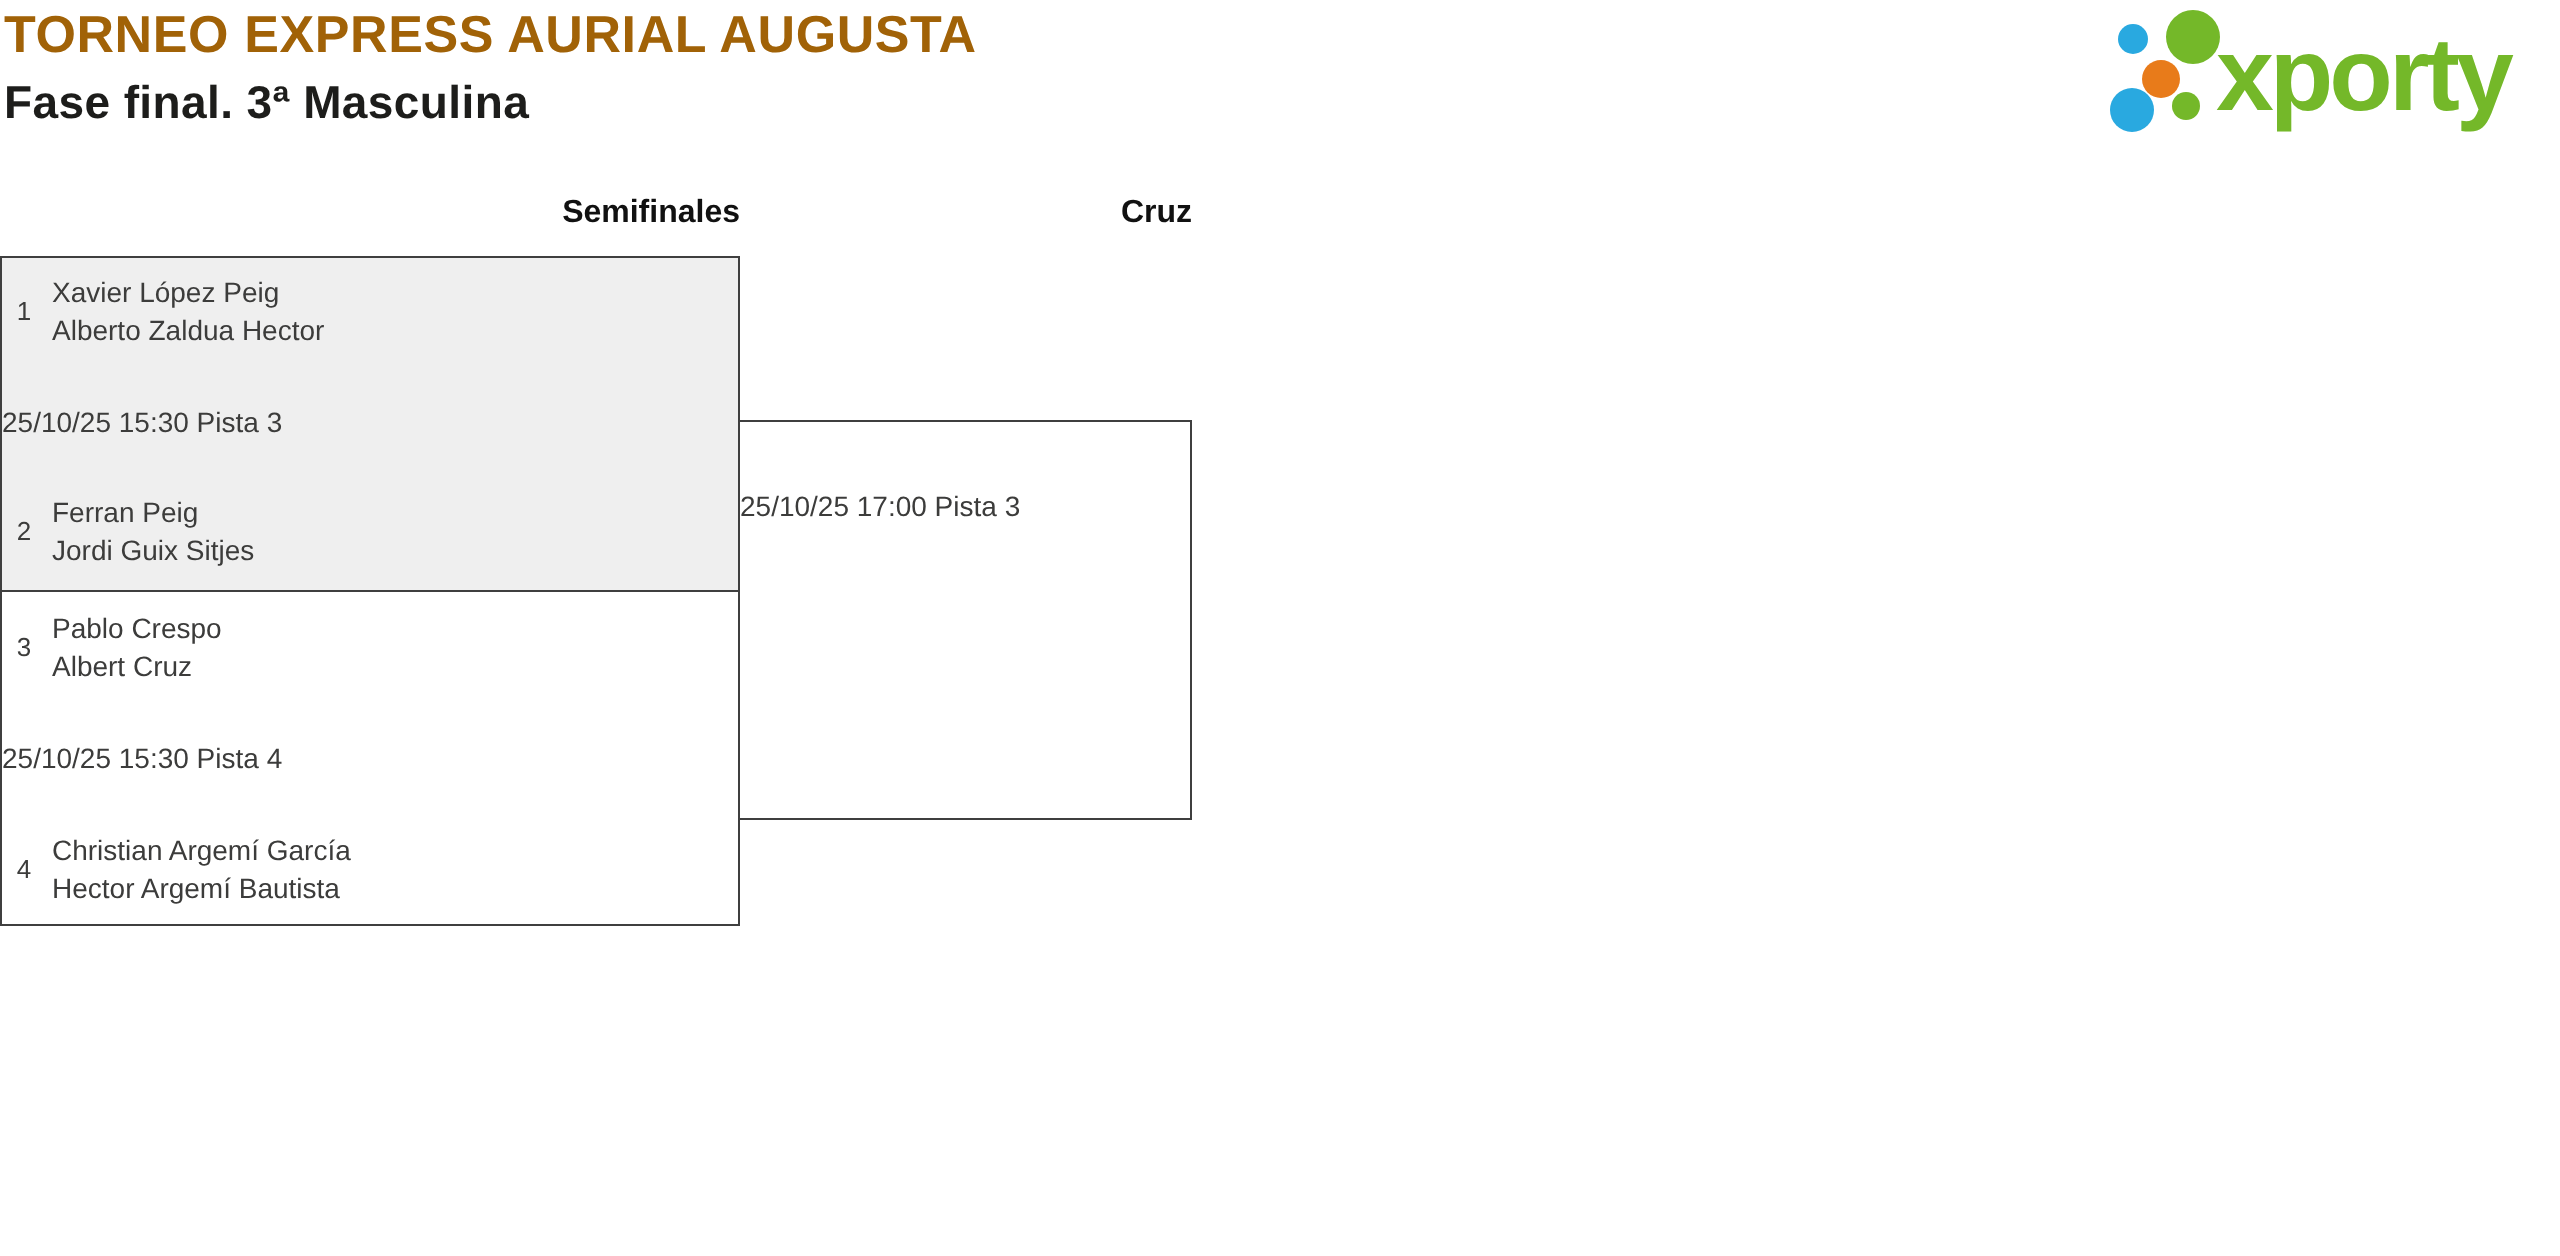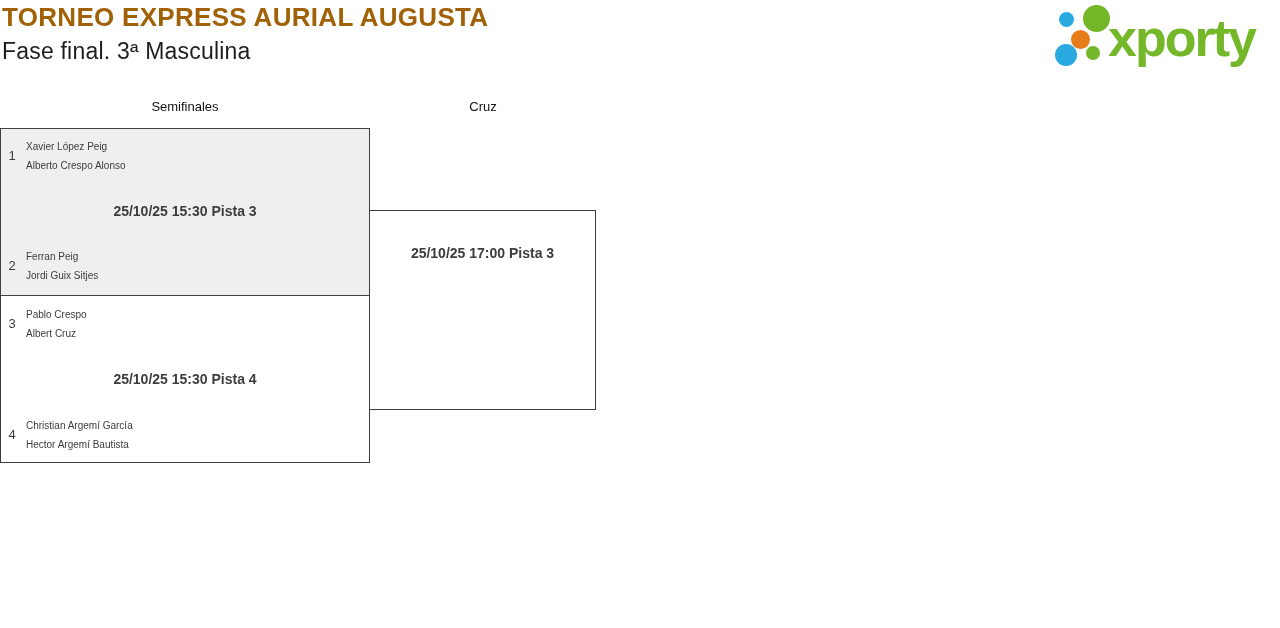--- a/index.html
+++ b/index.html
@@ -15,66 +15,66 @@
 
   
   .titles { position: absolute; left: 2px; top: 0; }
   .titles h1 {
     margin: 0; font-size: 26px; line-height: 34px;
     font-weight: 700; letter-spacing: 0.3px; color: #a16207;
     white-space: nowrap;
   }
   .titles h2 {
     margin: 0; font-size: 23px; line-height: 34px;
-    font-weight: 400; letter-spacing: 0.2px; color: #1d1d1b;
+    font-weight: 700; letter-spacing: 0.2px; color: #1d1d1b;
     white-space: nowrap;
   }
 
   
   .logo { position: absolute; left: 1050px; top: 0; width: 230px; height: 72px; cursor: pointer; text-decoration: underline; }
   .dot { position: absolute; border-radius: 50%; }
   .dot-blue-small  { left: 9px;  top: 12px; width: 15px; height: 15px; background: #29a9e0; }
   .dot-green-large { left: 33px; top: 5px;  width: 27px; height: 27px; background: #74b829; }
   .dot-orange      { left: 21px; top: 30px; width: 19px; height: 19px; background: #e87b1a; }
   .dot-blue-large  { left: 5px;  top: 44px; width: 22px; height: 22px; background: #29a9e0; }
   .dot-green-small { left: 36px; top: 46px; width: 14px; height: 14px; background: #74b829; }
   .wordmark {
     position: absolute; left: 58px; top: 6px;
     font-size: 52px; line-height: 64px; font-weight: 700;
     letter-spacing: -2px; color: #74b829; white-space: nowrap;
   }
 
   
   .round-header {
-    position: absolute; top: 97px; font-size: 13px; line-height: 20px;
-    font-weight: 400; text-align: center; color: #111111;
+    position: absolute; top: 97px; font-size: 16px; line-height: 20px;
+    font-weight: 700; text-align: right; color: #111111;
   }
   .rh-semi  { left: 0;     width: 370px; }
   .rh-final { left: 370px; width: 226px; }
 
   
   .match {
     position: absolute; box-sizing: border-box;
     border: 1px solid #3f3f3f; background: #ffffff;
   }
   .match-sf1 { left: 0;     top: 128px; width: 370px; height: 168px; background: #efefef; }
   .match-sf2 { left: 0;     top: 295px; width: 370px; height: 168px; }
   .match-f   { left: 369px; top: 210px; width: 227px; height: 200px; }
 
   .team { position: absolute; left: 0; width: 100%; height: 38px; }
   .seed {
     position: absolute; left: 0; top: 0; width: 22px; height: 38px;
     line-height: 38px; text-align: center; font-size: 13px; color: #3c3c3b;
   }
-  .names { position: absolute; left: 25px; top: 0; font-size: 10px; line-height: 19px; color: #3c3c3b; }
+  .names { position: absolute; left: 25px; top: 0; font-size: 14px; line-height: 19px; color: #3c3c3b; }
   .player { display: block; white-space: nowrap; }
 
   .minfo {
-    position: absolute; left: 0; width: 100%; text-align: center;
-    font-size: 14px; line-height: 19px; color: #3c3c3b; white-space: nowrap; font-weight: bold;
+    position: absolute; left: 0; width: 100%; 
+    font-size: 14px; line-height: 19px; color: #3c3c3b; white-space: nowrap;
   }
 </style>
 </head>
 <body>
 
 <div class="page">
 
   <header class="titles">
     <h1>TORNEO EXPRESS AURIAL AUGUSTA</h1>
     <h2>Fase final. 3ª Masculina</h2>
@@ -90,21 +90,21 @@
   </div>
 
   <div class="round-header rh-semi">Semifinales</div>
   <div class="round-header rh-final">Cruz</div>
 
   <div class="match match-sf1">
     <div class="team" style="top:8px">
       <span class="seed">1</span>
       <span class="names">
         <span class="player">Xavier López Peig</span>
-        <span class="player">Alberto Crespo Alonso</span>
+        <span class="player">Alberto Zaldua Hector</span>
       </span>
     </div>
     <div class="minfo" style="top:73px">25/10/25 15:30 Pista 3</div>
     <div class="team" style="top:118px">
       <span class="seed">2</span>
       <span class="names">
         <span class="player">Ferran Peig</span>
         <span class="player">Jordi Guix Sitjes</span>
       </span>
     </div>

